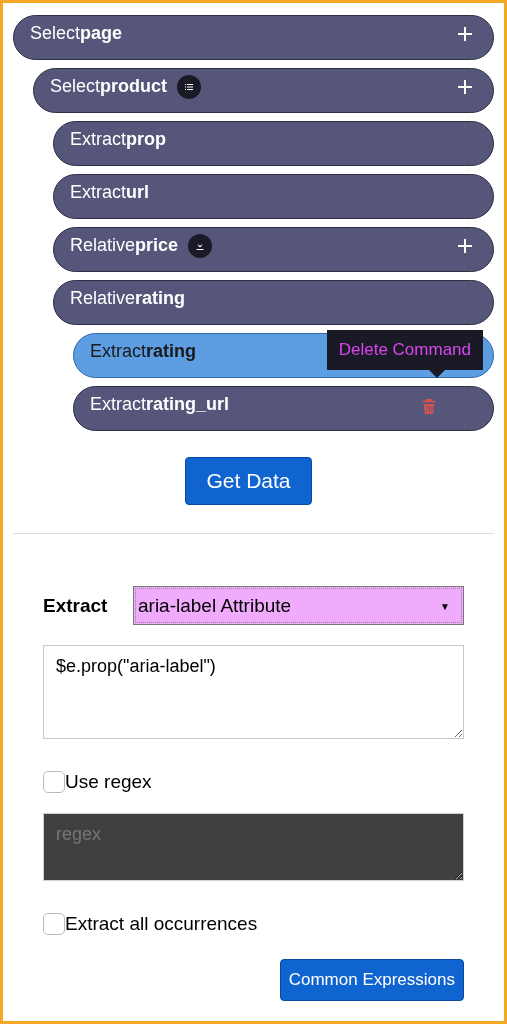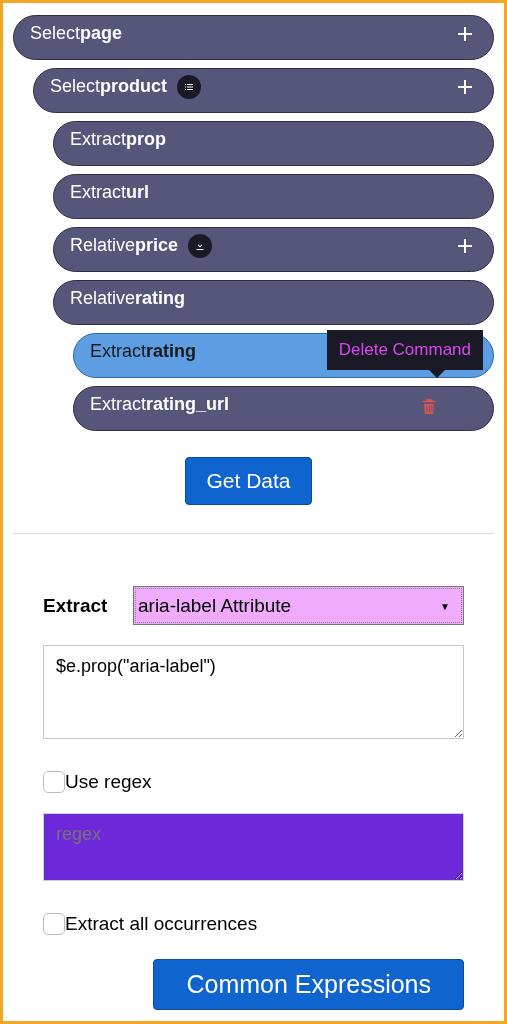--- a/index.html
+++ b/index.html
@@ -159,21 +159,21 @@
     border-radius: 5px;
     background: #fff;
     display: inline-block;
   }
   textarea.regex {
     width: 100%;
     height: 68px;
     font-size: 18px;
     padding: 10px 12px;
     border: 1px solid #d0d0d0;
-    background: #6d28d9;
+    background: #404040;
     color: #aaa;
     resize: both;
     font-family: inherit;
     margin-bottom: 28px;
   }
   .common-wrap {
     display: flex;
     justify-content: flex-end;
     padding-top: 4px;
   }
@@ -281,16 +281,16 @@
   </div>
 
   <textarea class="regex" disabled="" placeholder="regex" style=""></textarea>
 
   <div class="check-row">
     <span class="cb"></span>
     <span>Extract all occurrences</span>
   </div>
 
   <div class="common-wrap">
-    <button class="btn-blue" style="font-size:25px;padding:10px 32px">Common Expressions</button>
+    <button class="btn-blue" style="font-size:17px;padding:10px 8px">Common Expressions</button>
   </div>
 
 </div>
 
 </body></html>

